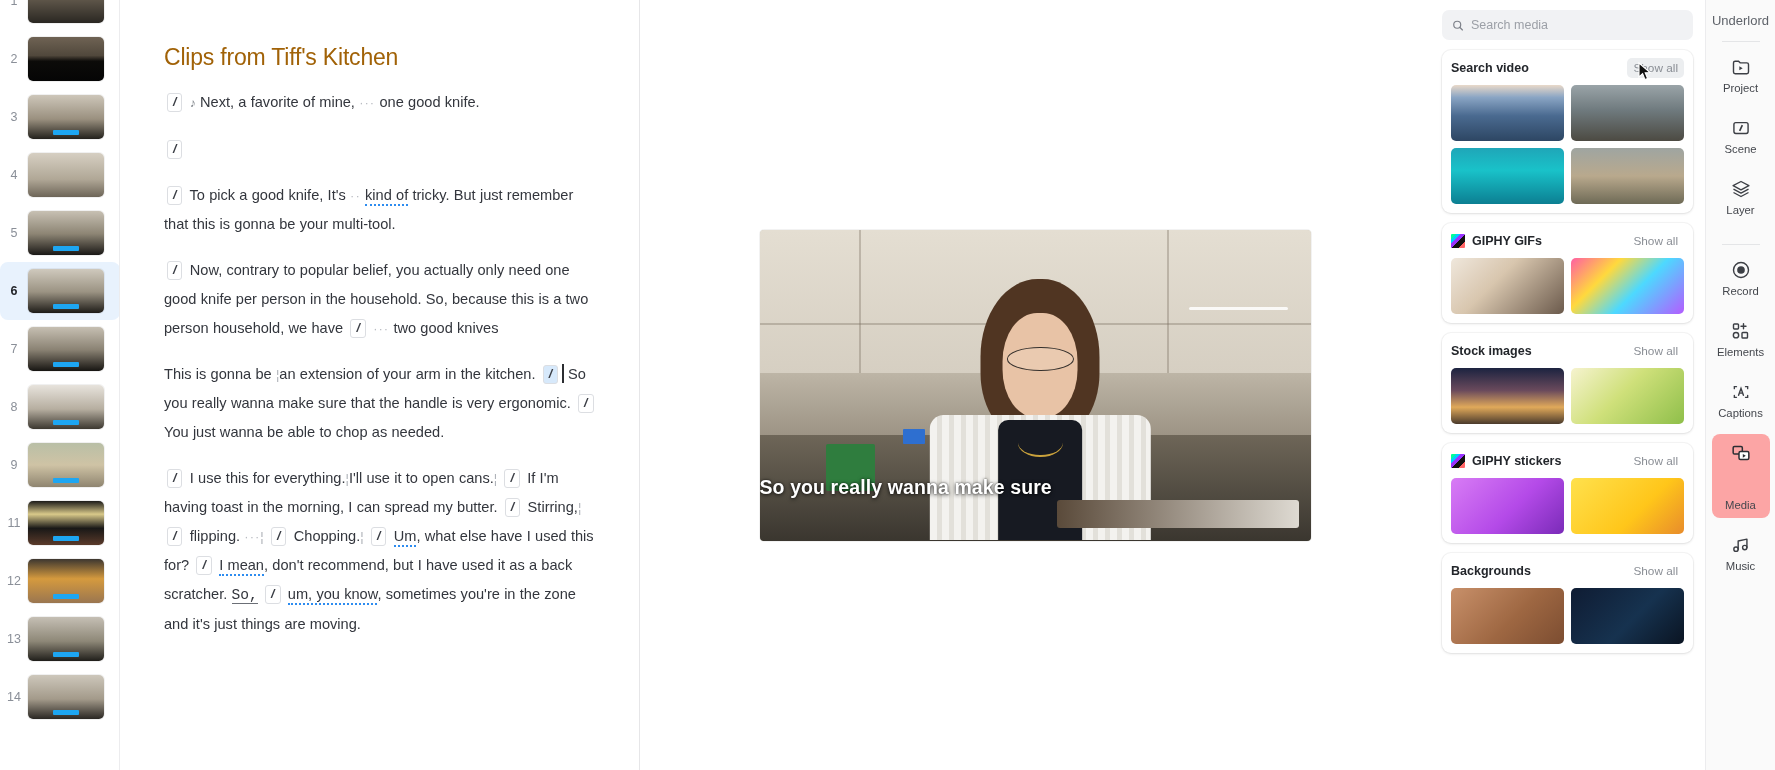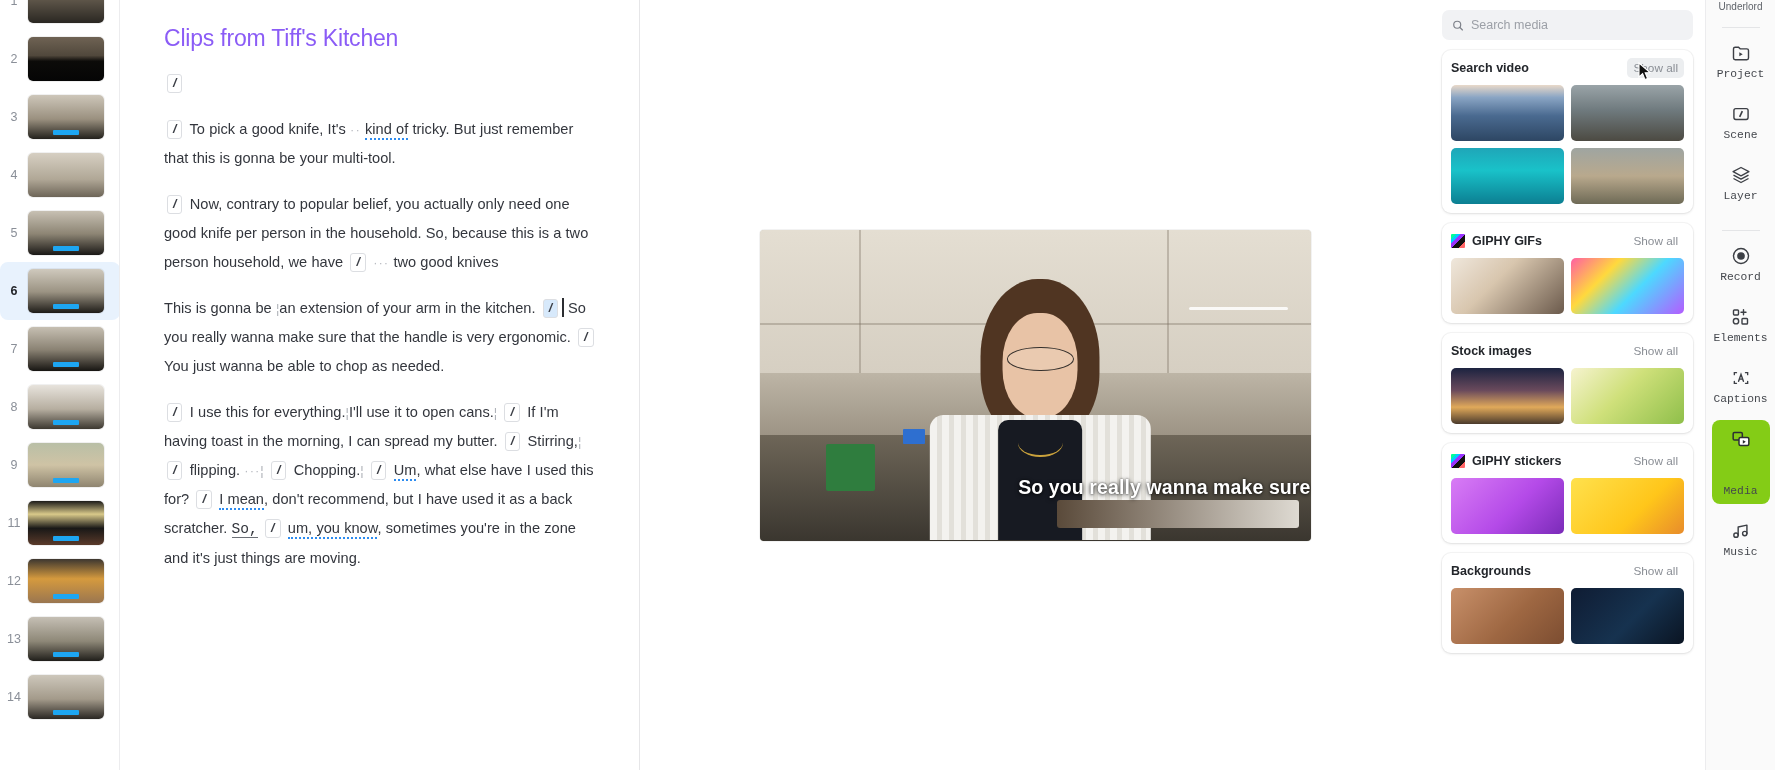--- a/index.html
+++ b/index.html
@@ -53,22 +53,22 @@
   
   .transcript-col {
     width: 520px; flex: 0 0 520px;
     height: 770px; background: #fff;
     border-right: 1px solid #e6e6e8;
     padding: 0 42px 0 44px;
     overflow: hidden; position: relative;
   }
   .doc-title {
     font-size: 23px; font-weight: 400;
-    color: #8b5cf6; letter-spacing: -0.2px;
-    margin-top: 25px;
+    color: #a16207; letter-spacing: -0.2px;
+    margin-top: 44px;
   }
   .speaker {
     margin-top: 52px;
     font-size: 12.5px; font-weight: bold;
     color: #1f9d55;
   }
   .para {
     font-size: 14.6px; line-height: 29px;
     color: #33363d; margin-top: 17px;
     word-spacing: 0.2px;
@@ -138,21 +138,21 @@
   .necklace { position:absolute; left:50%; bottom:32%; transform:translateX(-50%);
               width:20%; height:11%; border-bottom:2px solid #caa23c;
               border-radius:0 0 50% 50%; }
   .knifearm { position:absolute; right:2%; bottom:4%; width:44%; height:9%;
               background: linear-gradient(90deg,#5a4a3a,#dedad2);
               border-radius:3px; }
   .timeline-bar { position:absolute; right:4%; top:25%; width:18%; height:3px;
                   background: rgba(255,255,255,0.85); border-radius:2px; }
   .caption {
     position: absolute; left: 0; right: 0; bottom: 42px;
-    text-align: right;
+    text-align: left;
     color: #ffffff; font-size: 19.5px; font-weight: bold;
     text-shadow: 0 1px 4px rgba(0,0,0,0.75), 0 0 2px rgba(0,0,0,0.6);
     letter-spacing: 0.1px;
   }
 
   
   .media-panel {
     width: 275px; flex: 0 0 275px; height: 770px;
     background: #ffffff;
     padding: 10px 12px 0 12px;
@@ -195,30 +195,30 @@
   .tile { height: 56px; border-radius: 5px; overflow: hidden; position: relative; }
 
   
   .right-rail {
     width: 70px; flex: 0 0 70px; height: 770px;
     background: #fafafa; border-left: 1px solid #ececee;
     display: flex; flex-direction: column; align-items: center;
     padding-top: 0px;
   }
   .rail-top-label {
-    font-size: 10px; color: #5f636a; margin-top: 0px; line-height: 14px;
+    font-size: 13px; color: #5f636a; margin-top: 14px; line-height: 14px;
   }
   .rail-divider { width: 38px; height: 1px; background: #e4e5e7; margin: 13px 0 6px 0; }
   .rail-item {
     width: 58px; padding: 9px 0 7px 0;
     display: flex; flex-direction: column; align-items: center; gap: 5px;
     border-radius: 8px; margin-bottom: 8px;
   }
-  .rail-item.active { background: #84cc16; gap: 36px; }
-  .rail-label { font-size: 11.3px; color: #44474d; font-family: Liberation Mono, monospace; }
+  .rail-item.active { background: #fca5a5; gap: 36px; }
+  .rail-label { font-size: 11.3px; color: #44474d; }
   .rail-icon { width: 20px; height: 20px; display: block; }
 
   .cursor {
     position: absolute; width: 14px; height: 20px;
     pointer-events: none; z-index: 50;
   }
 </style>
 </head>
 <body>
 
@@ -298,20 +298,27 @@
             <div class="tb-cap"></div>
           </div>
         </div>
       </div>
   </div>
 
   <div class="transcript-col">
     <div class="doc-title">Clips from Tiff's Kitchen</div>
 
 
+    <div class="para">
+      <span class="slashbox">/</span>
+      <span class="note-icon">♪</span>
+      <span>Next, a favorite of mine,</span>
+      <span class="dots">···</span>
+      <span>one good knife.</span>
+    </div>
 
     <div class="para">
       <span class="slashbox">/</span>
     </div>
 
     <div class="para">
       <span class="slashbox">/</span>
       <span>To pick a good knife, It's</span>
       <span class="dots">··</span>
       <span class="ul-blue">kind of</span>

